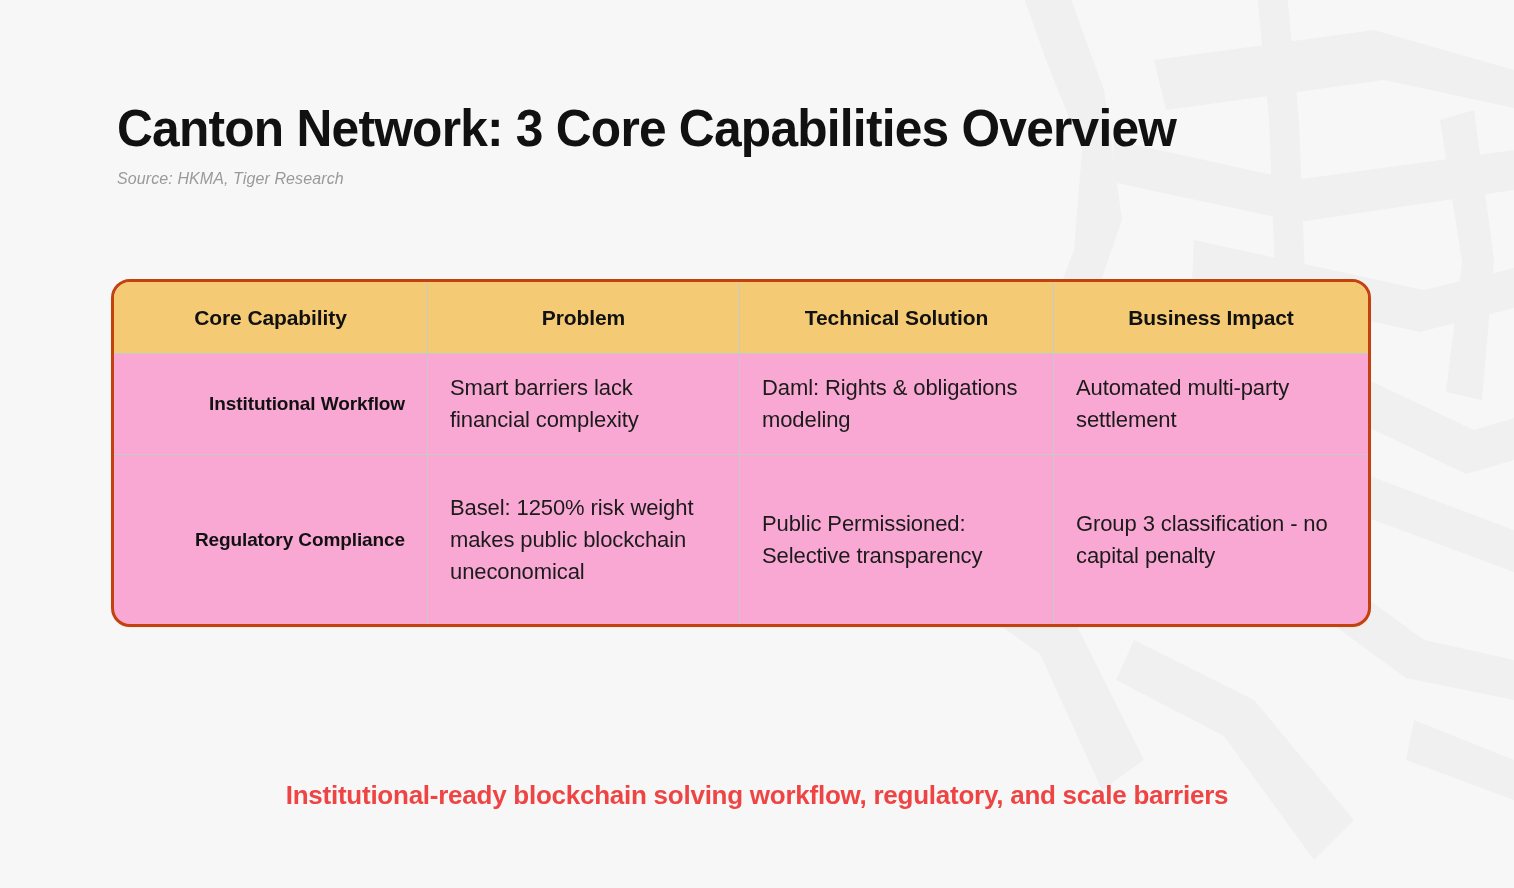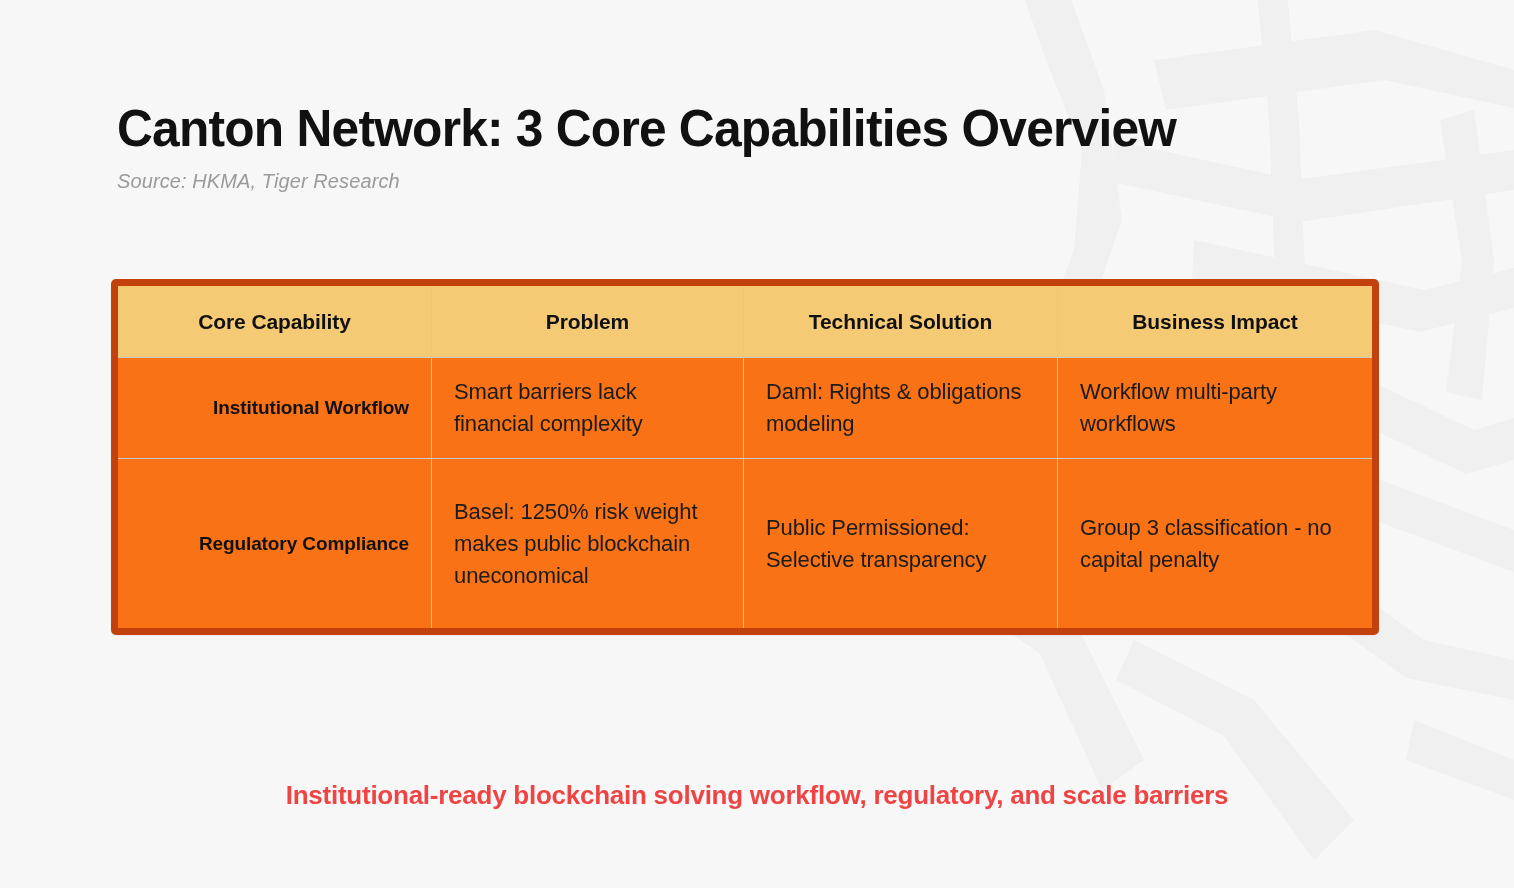--- a/index.html
+++ b/index.html
@@ -50,42 +50,42 @@
     letter-spacing: -0.8px;
     color: #111111;
     line-height: 1.08;
     white-space: nowrap;
     transform: scaleX(0.955);
     transform-origin: left center;
   }
 
   #source-line {
     margin-top: 14px;
-    font-size: 20px;
+    font-size: 16px;
     font-style: italic;
     font-weight: 400;
     color: #9a9a9a;
     letter-spacing: 0.1px;
   }
 
   
   #capabilities-table-wrap {
     position: absolute;
     left: 111px;
     top: 279px;
     width: 1254px;
   }
 
   table.cap-table {
     width: 1254px;
     border-collapse: separate;
     border-spacing: 0;
-    background: #f97316;
-    border: 7px solid #c2410c;
-    border-radius: 5px;
+    background: #f9a8d4;
+    border: 3px solid #c2410c;
+    border-radius: 19px;
     overflow: hidden;
     box-shadow: 0 1px 2px rgba(0,0,0,0.05);
     table-layout: fixed;
   }
 
   table.cap-table th,
   table.cap-table td {
     vertical-align: middle;
     padding: 18px 22px;
     border-right: 1px solid #c9c9c9;
@@ -192,21 +192,21 @@
           <th>Problem</th>
           <th>Technical Solution</th>
           <th>Business Impact</th>
         </tr>
       </thead>
       <tbody>
         <tr class="row-r1">
           <td class="cell-capability">Institutional Workflow</td>
           <td class="cell-text">Smart barriers lack financial complexity</td>
           <td class="cell-text">Daml: Rights &amp; obligations modeling</td>
-          <td class="cell-text">Workflow multi-party workflows</td>
+          <td class="cell-text">Automated multi-party settlement</td>
         </tr>
         <tr class="row-r2">
           <td class="cell-capability">Regulatory Compliance</td>
           <td class="cell-text">Basel: 1250% risk weight makes public blockchain uneconomical</td>
           <td class="cell-text">Public Permissioned: Selective transparency</td>
           <td class="cell-text">Group 3 classification - no capital penalty</td>
         </tr>
       </tbody>
     </table>
   </div>

